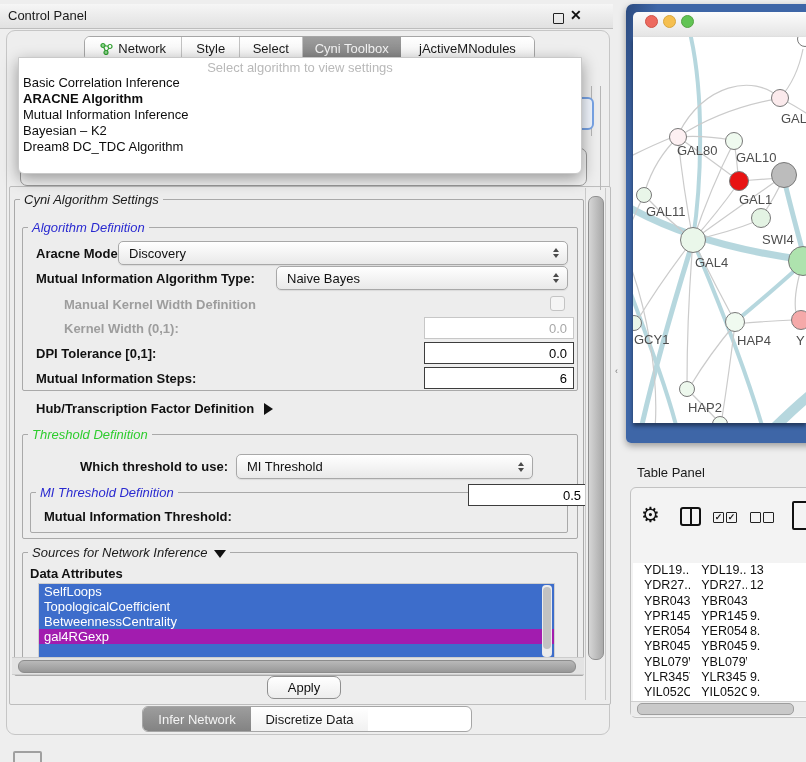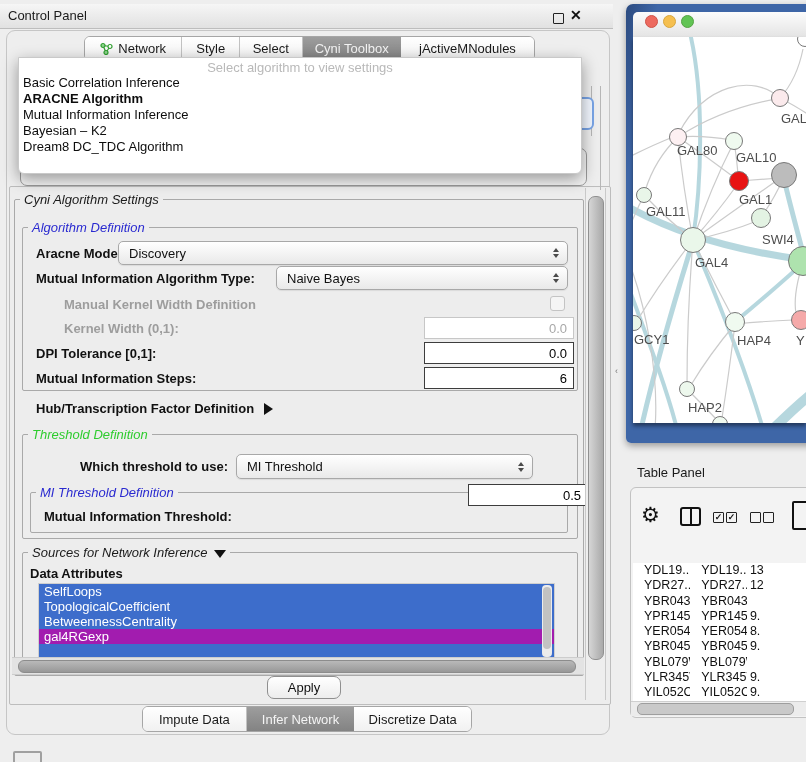--- a/index.html
+++ b/index.html
@@ -244,23 +244,20 @@
   <div class="abs vscroll-track" style="left:585px;top:188px;width:19px;height:512px;">
     <div class="vscroll-thumb" style="position:absolute;left:2px;top:8px;width:14px;height:462px;"></div>
   </div>
   <div class="abs hscroll-track" style="left:12px;top:657px;width:572px;height:16px;">
     <div class="hscroll-thumb" style="position:absolute;left:6px;top:2px;width:556px;height:11px;"></div>
   </div>
 
   <div class="abs apply-btn" style="left:267px;top:676px;width:72px;height:21px;">Apply</div>
 
   <div class="abs segbar" id="bottom-tabs" style="left:142px;top:706px;width:328px;height:24px;">
-      <div class="seg" style="width: 103px;">
-        <span>Impute Data</span>
-      </div>
       <div class="seg sel" style="width: 108px;">
         <span>Infer Network</span>
       </div>
       <div class="seg" style="width: 117px;">
         <span>Discretize Data</span>
       </div>
     </div>
 
   <div class="abs" style="left:13px;top:751px;width:25px;height:14px;border:2px solid #a0a0a0;border-radius:2px;background:#ededed;"></div>
 

